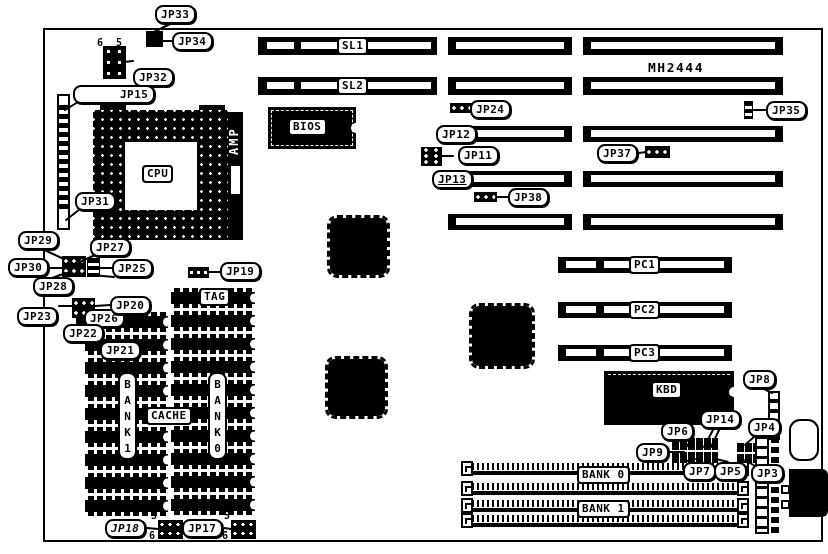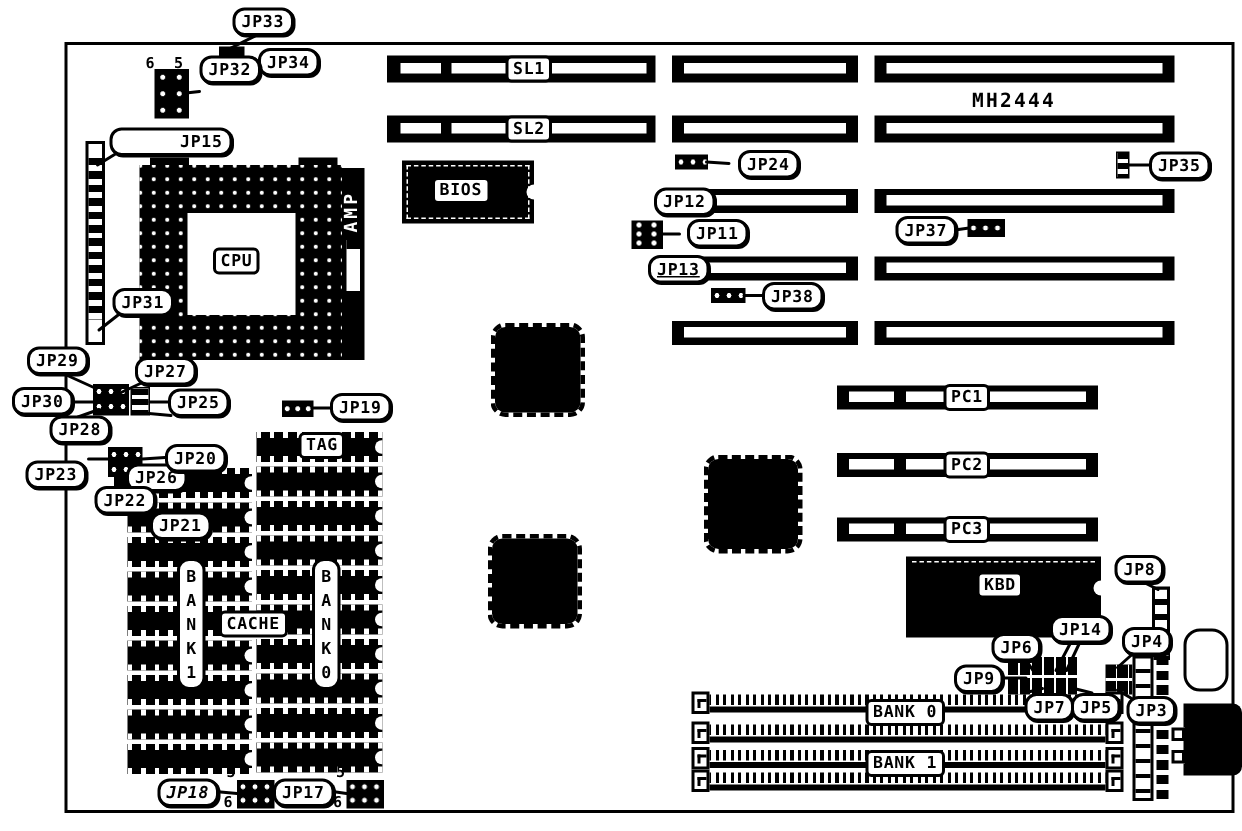--- a/index.html
+++ b/index.html
@@ -236,35 +236,35 @@
         <div class="slot-inner" style="left: 46px; width: 120px; top: 4px;"></div>
       </div>
       <div class="plabel" style="left: 629px; top: 301px;">PC2</div>
       <div class="slot" style="left: 558px; top: 345px; width: 174px; height: 16px;">
         <div class="slot-inner" style="left: 8px; width: 30px; top: 4px;"></div>
         <div class="slot-inner" style="left: 46px; width: 120px; top: 4px;"></div>
       </div>
       <div class="plabel" style="left: 629px; top: 344px;">PC3</div>
       <div class="jlabel" style="left: 155px; top: 5px;">JP33</div>
       <div class="jlabel" style="left: 172px; top: 32px;">JP34</div>
-      <div class="jlabel" style="left: 133px; top: 37px;">JP32</div>
+      <div class="jlabel" style="left: 133px; top: 68px;">JP32</div>
       <div class="jlabel" style="left: 73px; top: 85px; padding-left: 45px;">JP15</div>
       <div class="jlabel" style="left: 75px; top: 192px;">JP31</div>
       <div class="jlabel" style="left: 18px; top: 231px;">JP29</div>
       <div class="jlabel" style="left: 90px; top: 238px;">JP27</div>
       <div class="jlabel" style="left: 8px; top: 258px;">JP30</div>
       <div class="jlabel" style="left: 112px; top: 259px;">JP25</div>
       <div class="jlabel" style="left: 33px; top: 277px;">JP28</div>
       <div class="jlabel" style="left: 84px; top: 277px; margin-top: 32px;">JP26</div>
       <div class="jlabel" style="left: 17px; top: 307px;">JP23</div>
       <div class="jlabel" style="left: 110px; top: 296px;">JP20</div>
       <div class="jlabel" style="left: 100px; top: 317px; margin-top: 24px;">JP21</div>
       <div class="jlabel" style="left: 63px; top: 324px;">JP22</div>
       <div class="jlabel" style="left: 220px; top: 262px;">JP19</div>
-      <div class="jlabel" style="left: 492px; top: 100px; text-align: right;">JP24</div>
+      <div class="jlabel" style="left: 470px; top: 100px; text-align: right;">JP24</div>
       <div class="jlabel" style="left: 436px; top: 125px;">JP12</div>
       <div class="jlabel" style="left: 447px; top: 146px; margin-left: 11px;">JP11</div>
       <div class="jlabel" style="left: 432px; top: 170px; text-decoration: underline;">JP13</div>
       <div class="jlabel" style="left: 508px; top: 188px;">JP38</div>
       <div class="jlabel" style="left: 597px; top: 144px;">JP37</div>
       <div class="jlabel" style="left: 766px; top: 101px;">JP35</div>
       <div class="jlabel" style="left: 743px; top: 370px;">JP8</div>
       <div class="jlabel" style="left: 748px; top: 418px;">JP4</div>
       <div class="jlabel" style="left: 700px; top: 410px;">JP14</div>
       <div class="jlabel" style="left: 661px; top: 422px;">JP6</div>

